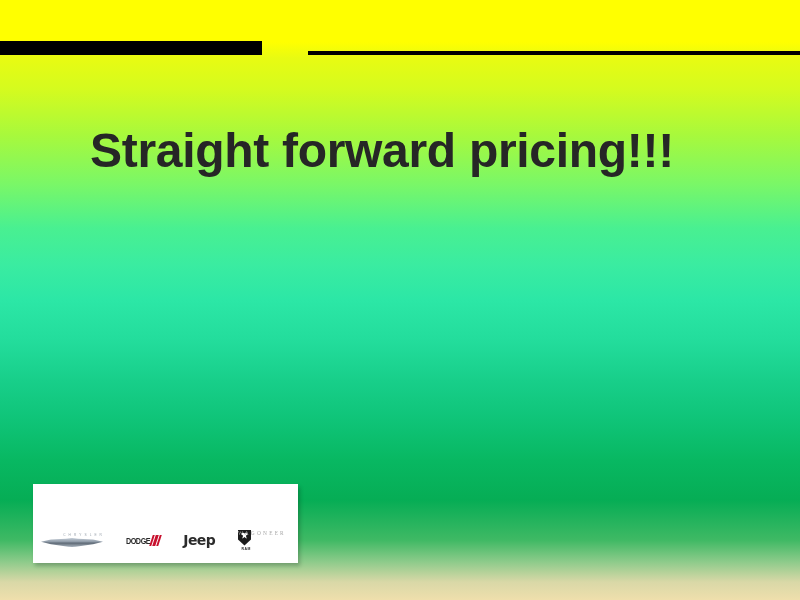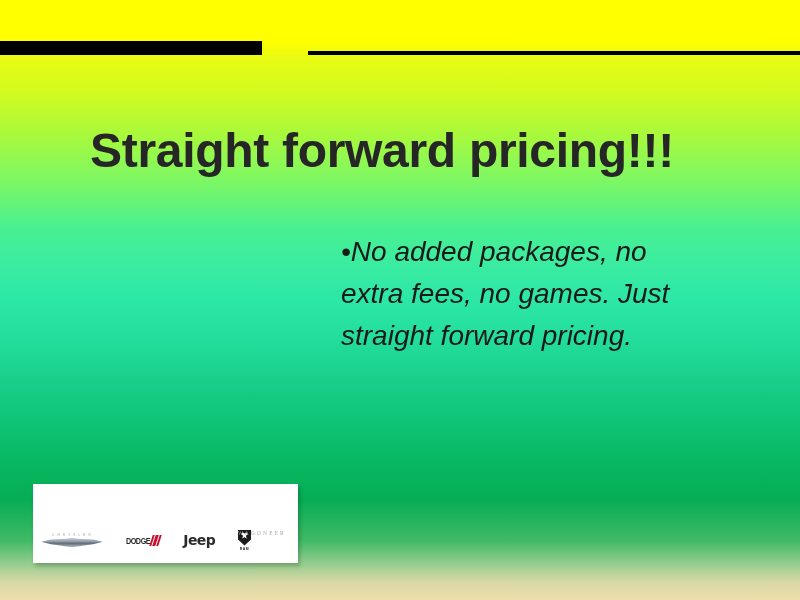--- a/index.html
+++ b/index.html
@@ -166,21 +166,21 @@
     position:absolute;
     left:8px;
     top:43px;
     width:210px;
     height:26px;
     display:flex;
     align-items:center;
     justify-content:space-between;
   }
 
-  .brand { display:flex; flex-direction:column; align-items:center; }
+  .brand { display:flex; flex-direction:column; align-items:flex-end; }
 
   
   .chrysler-label {
     font-size:3.2px;
     letter-spacing:1.1px;
     color:#9aa3ad;
     margin-bottom:1px;
   }
   .wing {
     width:62px; height:9px;
@@ -249,21 +249,20 @@
 </head>
 <body>
 
 <div id="slide">
 
   <div class="rule-thick"></div>
   <div class="rule-thin"></div>
 
   <div id="title">Straight forward pricing!!!</div>
 
-  <div id="main-bullet">•No added packages, no extra fees, no games. Just straight forward pricing.</div>
 
 
   <div id="logo-card">
 
 
     <div class="brand-row">
 
       <div class="brand">
         <div class="chrysler-label">C H R Y S L E R</div>
         <div class="wing"></div>

